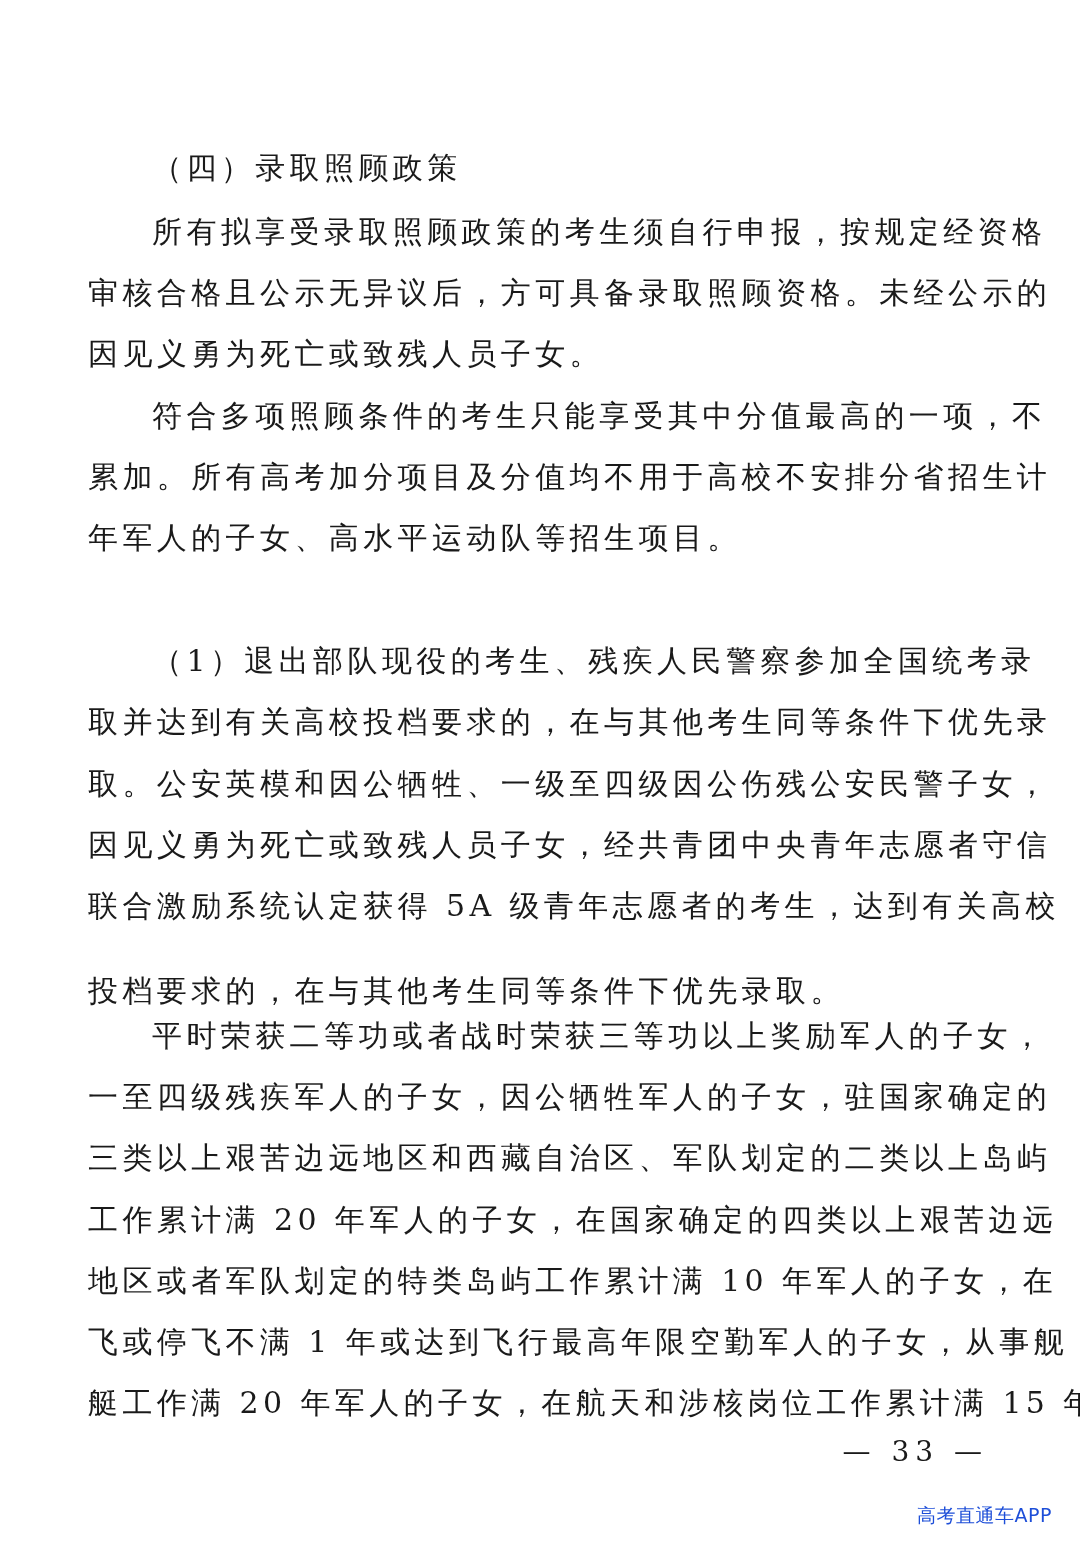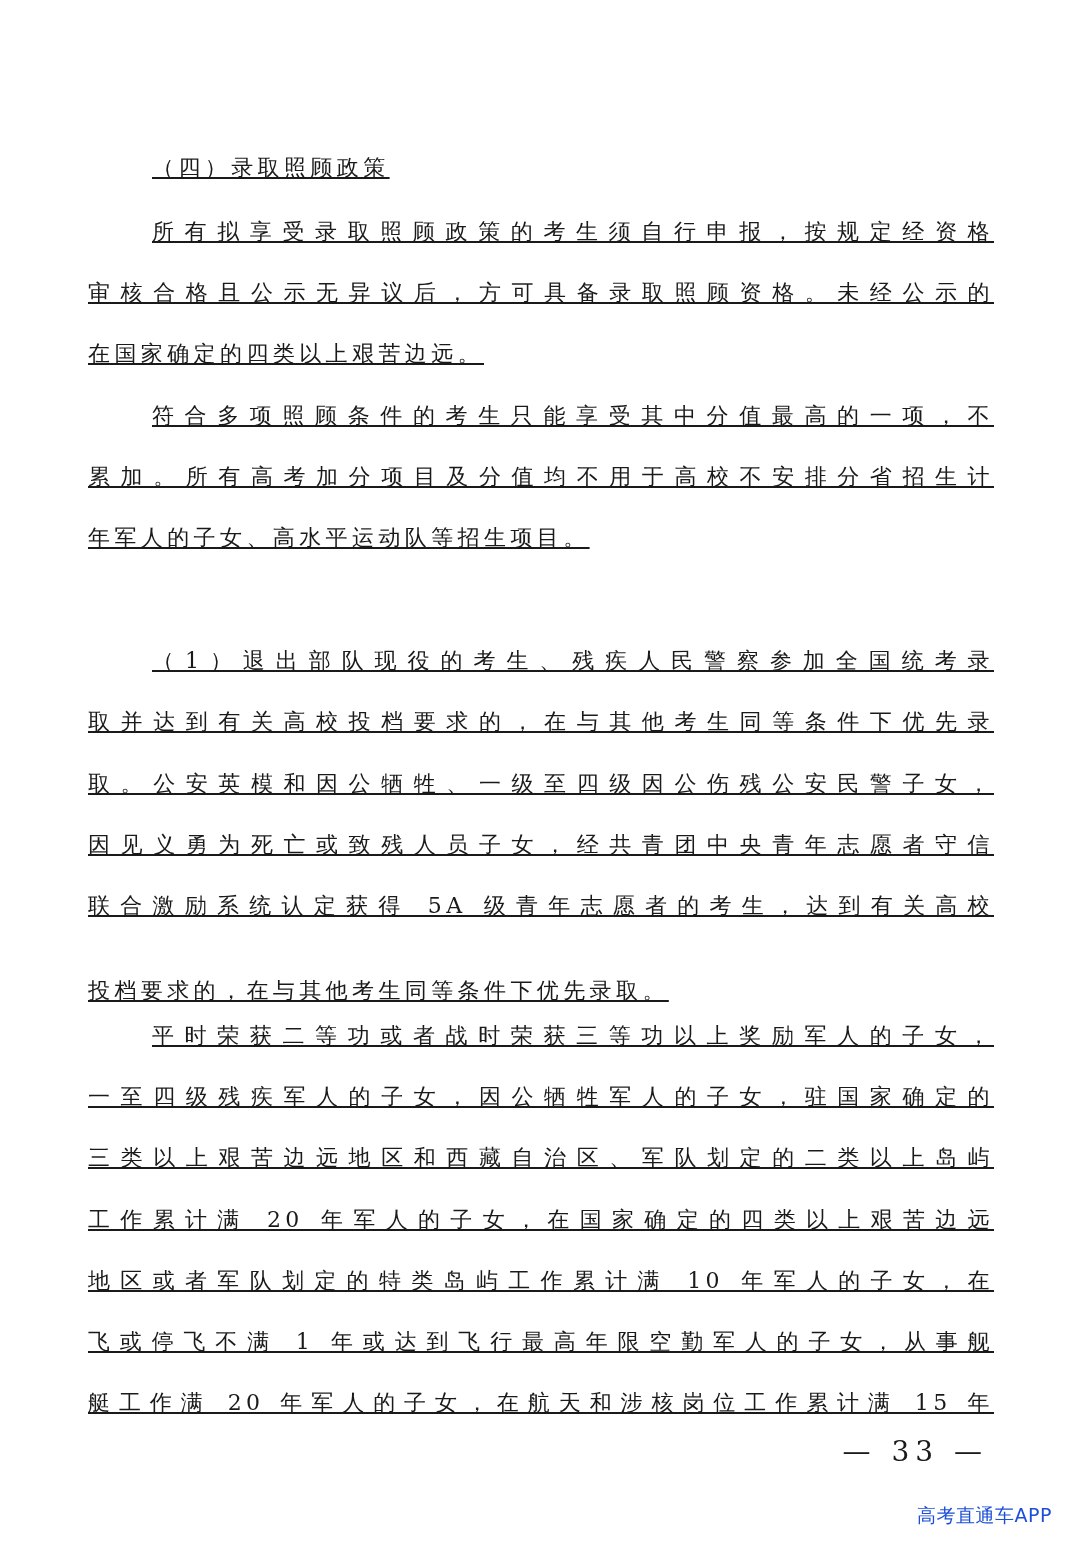--- a/index.html
+++ b/index.html
@@ -15,27 +15,26 @@
     .page {
       position: absolute;
       left: 0; top: 0;
       width: 1080px;
       height: 1556px;
     }
     .line {
       position: absolute;
       left: 88px;
       width: 906px;
-      font-size: 22px;
+      font-size: 30px;
       line-height: 40px;
       white-space: nowrap;
       letter-spacing: 4.4px;
       text-align: justify;
       text-align-last: justify;
-      text-decoration: underline;
     }
     .line.short { text-align: left; text-align-last: left; }
     .indent { left: 152px; width: 842px; }
     .heading { left: 152px; }
     .page-number {
       position: absolute;
       right: 92px;
       top: 1432px;
       font-size: 28px;
       line-height: 40px;
@@ -55,21 +54,21 @@
   </style>
 </head>
 <body>
 
 <div class="page">
 
   <div class="line short heading" style="top:148px;">（四）录取照顾政策</div>
 
   <div class="line indent" style="top:212px;">所有拟享受录取照顾政策的考生须自行申报，按规定经资格</div>
   <div class="line" style="top:273px;">审核合格且公示无异议后，方可具备录取照顾资格。未经公示的</div>
-  <div class="line short" style="top:334px;">在国家确定的四类以上艰苦边远。</div>
+  <div class="line short" style="top:334px;">因见义勇为死亡或致残人员子女。</div>
 
   <div class="line indent" style="top:396px;">符合多项照顾条件的考生只能享受其中分值最高的一项，不</div>
   <div class="line" style="top:457px;">累加。所有高考加分项目及分值均不用于高校不安排分省招生计</div>
   <div class="line short" style="top:518px;">年军人的子女、高水平运动队等招生项目。</div>
 
 
   <div class="line indent" style="top:641px;">（1）退出部队现役的考生、残疾人民警察参加全国统考录</div>
   <div class="line" style="top:702px;">取并达到有关高校投档要求的，在与其他考生同等条件下优先录</div>
   <div class="line" style="top:764px;">取。公安英模和因公牺牲、一级至四级因公伤残公安民警子女，</div>
   <div class="line" style="top:825px;">因见义勇为死亡或致残人员子女，经共青团中央青年志愿者守信</div>

